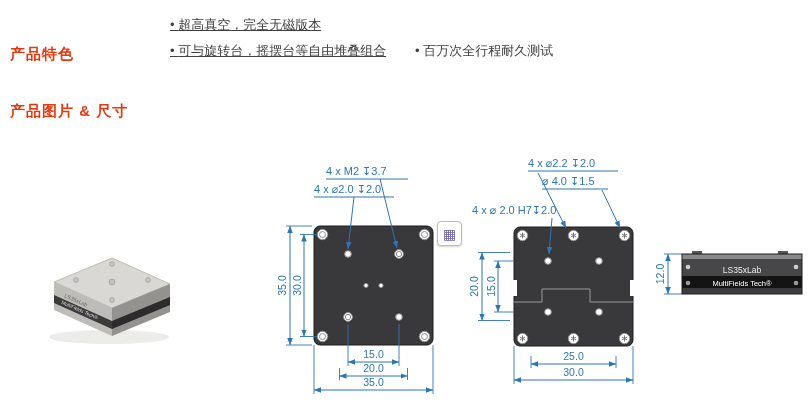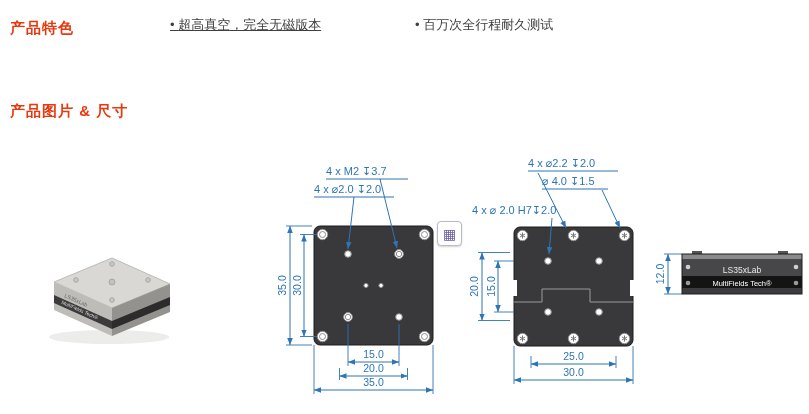--- a/index.html
+++ b/index.html
@@ -42,20 +42,21 @@
 </style>
 </head>
 <body>
 
 <div class="page">
 
   <div class="features-row">
     <div class="section-title features-title">产品特色</div>
     <div class="feat-col c2">
       <div class="feat-item">超高真空，完全无磁版本</div>
+      <div class="feat-item">可与旋转台，摇摆台等自由堆叠组合</div>
     </div>
     <div class="feat-col c3">
       <div class="feat-item">百万次全行程耐久测试</div>
     </div>
   </div>
 
   <div class="section-title section2-title">产品图片 &amp; 尺寸</div>
 
   <svg class="photo-svg" width="150" height="110" viewBox="0 0 150 110">
     <ellipse cx="75" cy="97" rx="60" ry="7" fill="#ececea"></ellipse>

